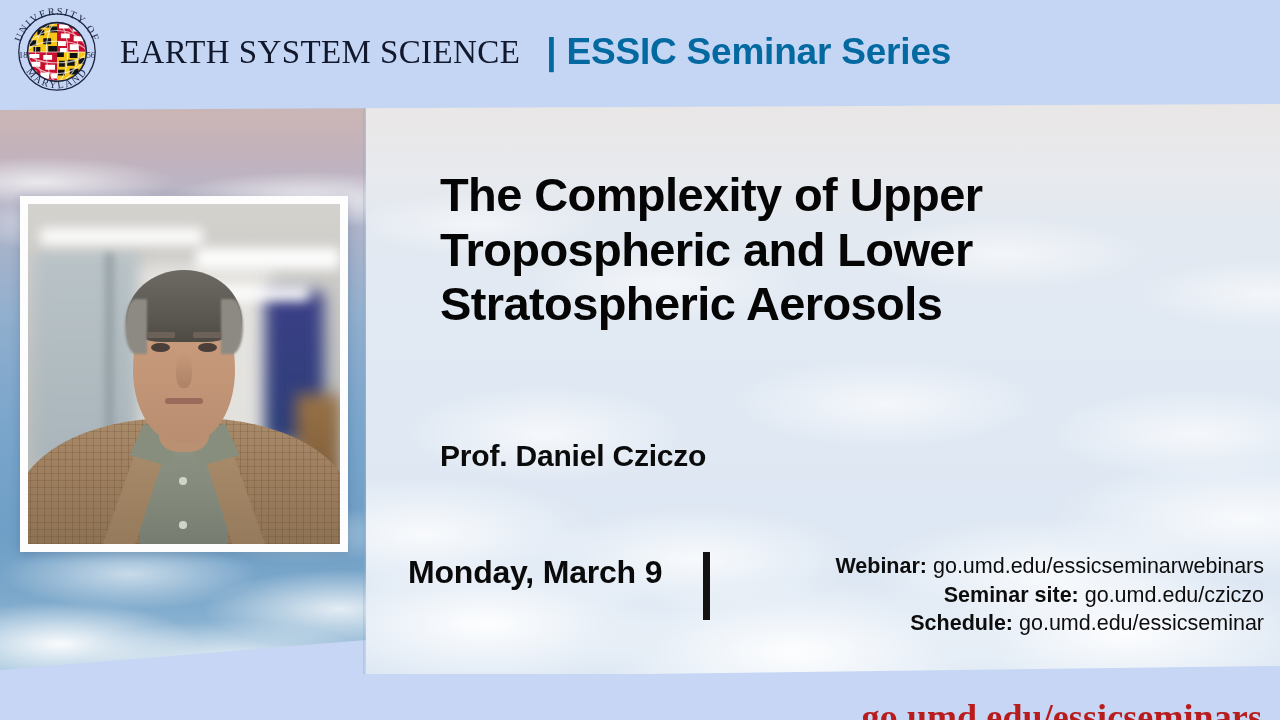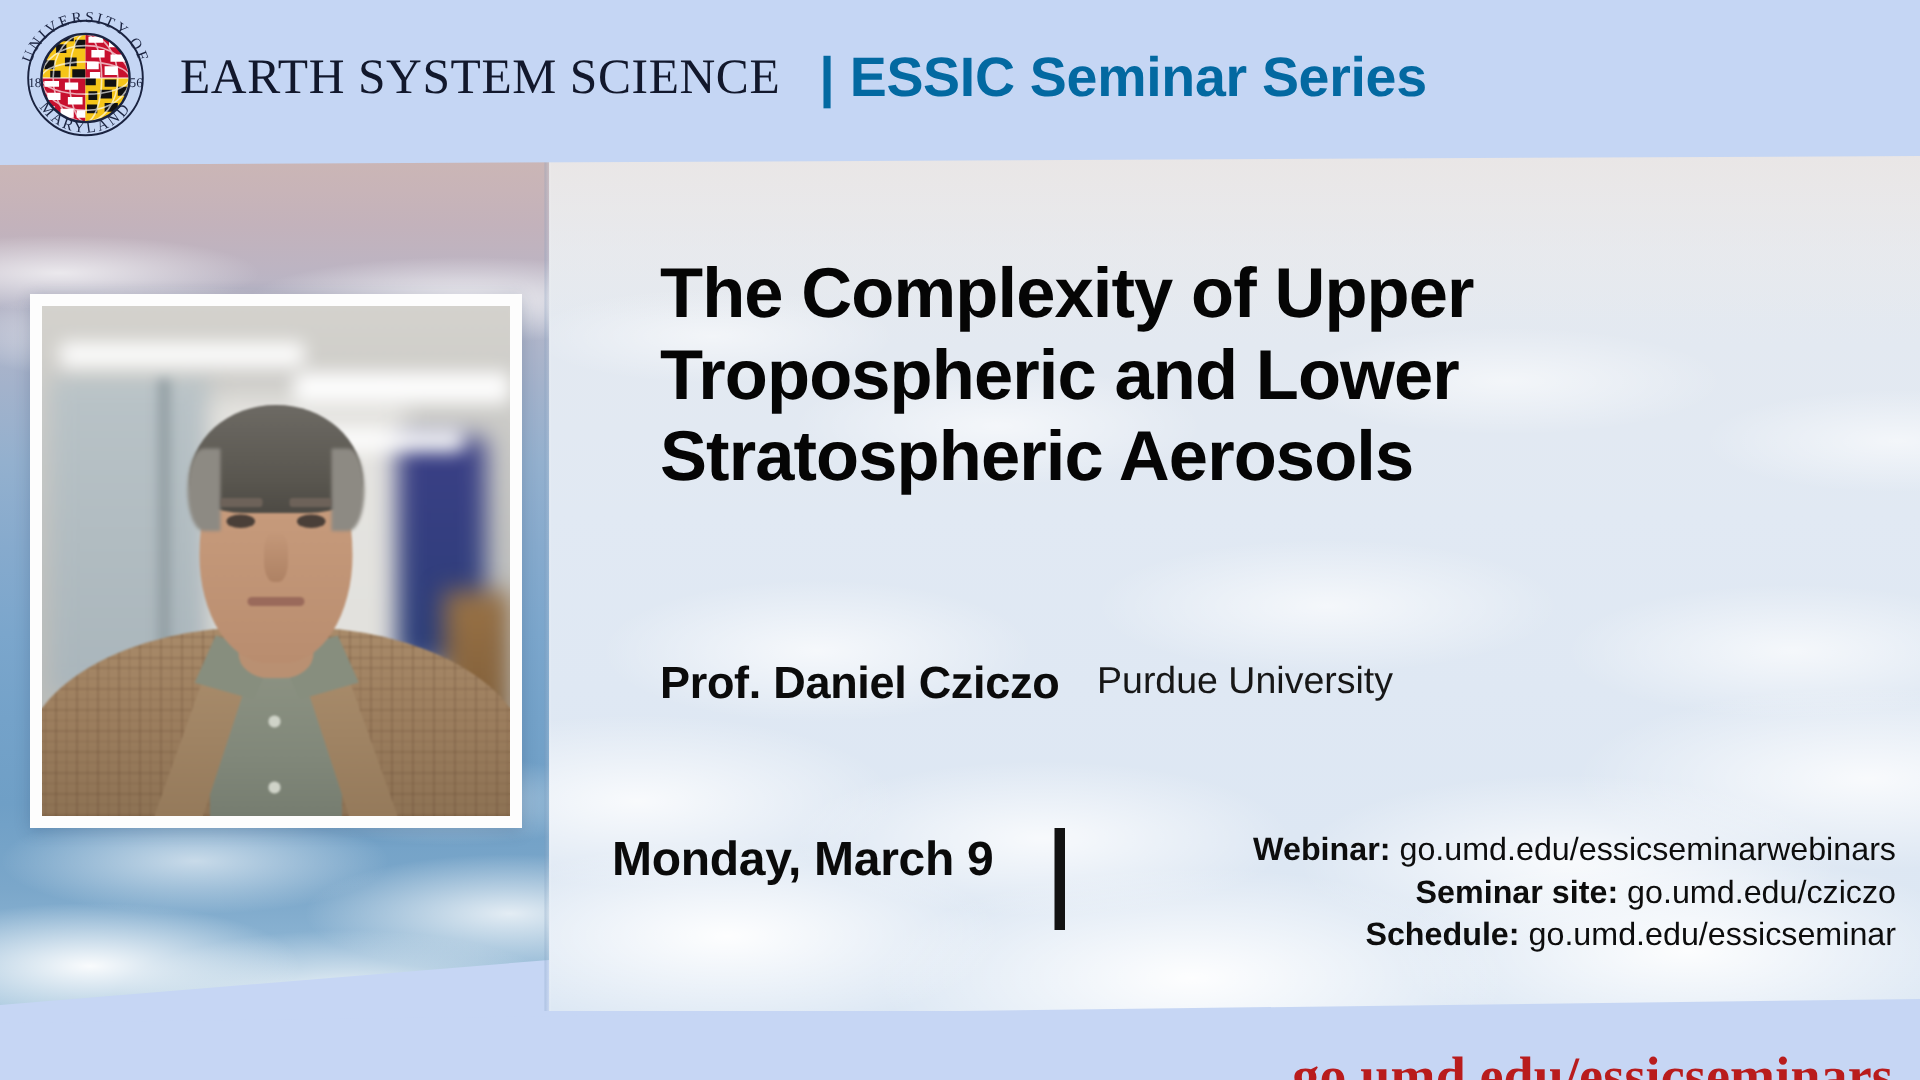--- a/index.html
+++ b/index.html
@@ -371,21 +371,20 @@
       <div class="sub-eye-l"></div>
       <div class="sub-eye-r"></div>
       <div class="sub-nose"></div>
       <div class="sub-mouth"></div>
       <div class="photo-blur"></div>
     </div>
   </div>
 
   <div class="talk-title">The Complexity of Upper Tropospheric and Lower Stratospheric Aerosols</div>
   <div class="speaker-name">Prof. Daniel Cziczo</div>
-  <div class="speaker-affil">Purdue University</div>
 
   <div class="when-block">
     <div>Monday, March 9</div>
   </div>
   <div class="when-divider"></div>
 
   <div class="links-block">
     <span class="lk">
       <span class="lbl">Webinar:</span>
       <span class="val">go.umd.edu/essicseminarwebinars</span>

